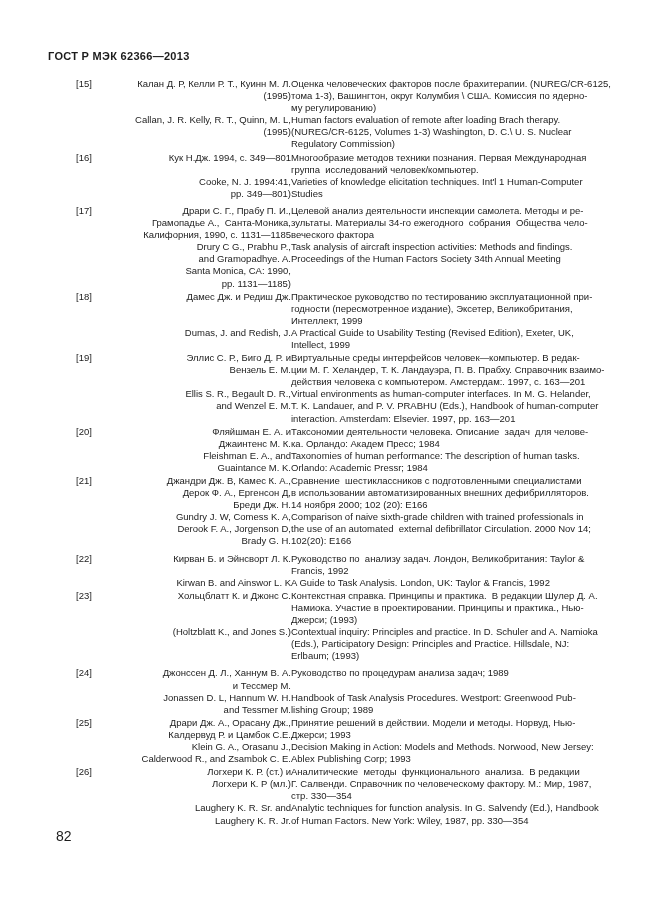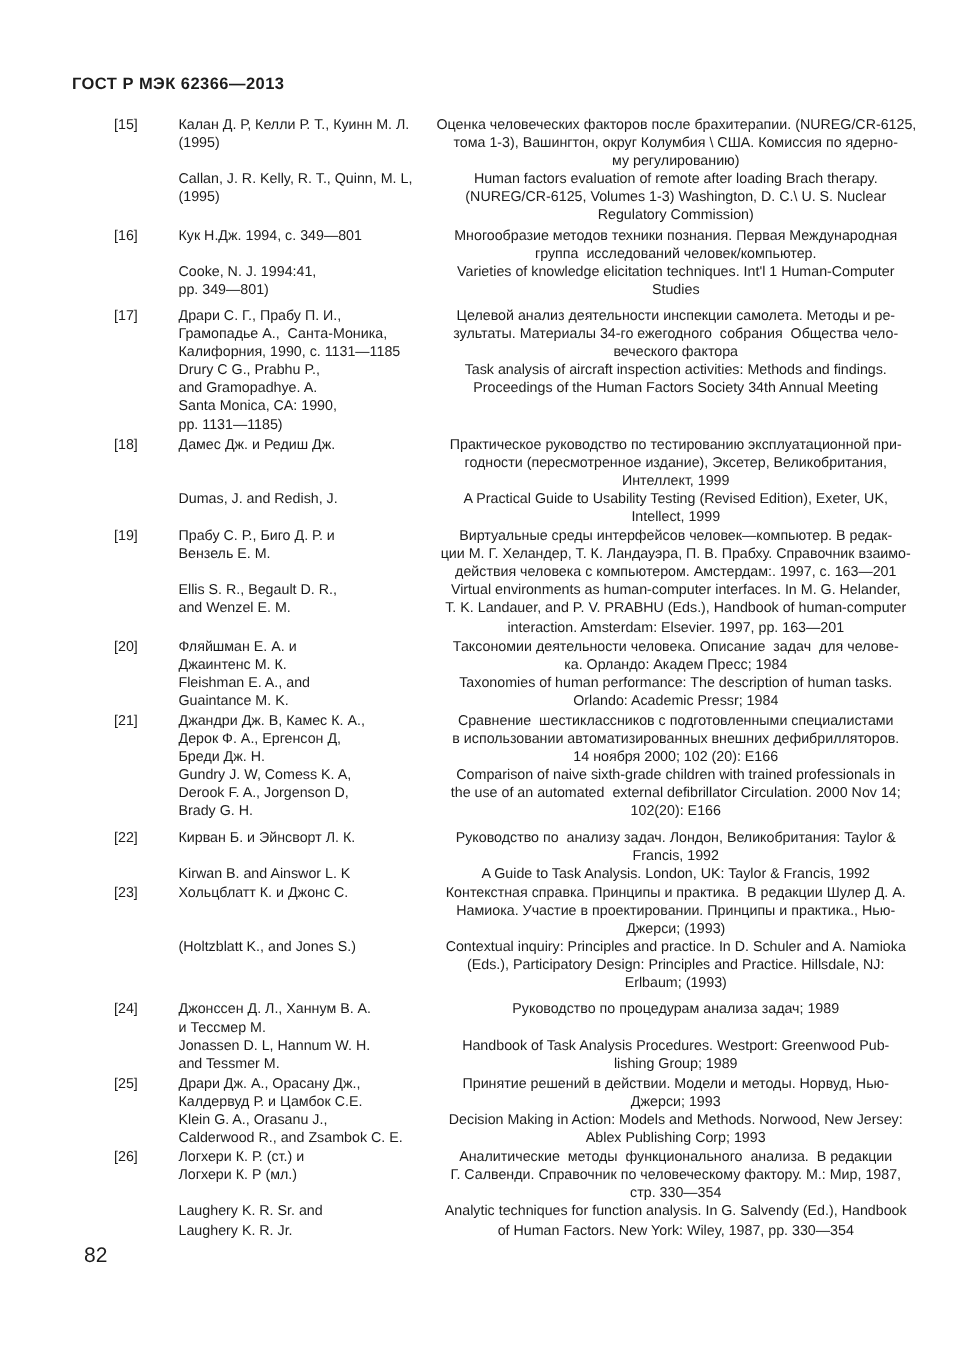--- a/index.html
+++ b/index.html
@@ -39,25 +39,25 @@
   .ref-row:nth-child(7),
   .ref-row:nth-child(9) { margin-bottom: 5px; }
   .ref-num {
     flex: 0 0 43px;
     width: 43px;
     margin-left: 16px;
   }
   .ref-authors {
     flex: 0 0 172px;
     width: 172px;
+    text-align: right;
   }
   .ref-desc {
     flex: 1 1 auto;
     min-width: 0;
-    text-align: center;
   }
   .line {
     font-size: 9.5px;
     line-height: 12.1px;
     min-height: 12.1px;
     white-space: pre;
     letter-spacing: 0px;
   }
   .page-num {
     position: absolute;
@@ -147,21 +147,21 @@
           <div class="line">Интеллект, 1999</div>
           <div class="line">A Practical Guide to Usability Testing (Revised Edition), Exeter, UK,</div>
           <div class="line">Intellect, 1999</div>
         </div>
       </div>
       <div class="ref-row">
         <div class="ref-num">
           <div class="line">[19]</div>
         </div>
         <div class="ref-authors">
-          <div class="line">Прабу С. Р., Биго Д. Р. и</div>
+          <div class="line">Эллис С. Р., Биго Д. Р. и</div>
           <div class="line">Вензель Е. М.</div>
           <div class="line"></div>
           <div class="line">Ellis S. R., Begault D. R.,</div>
           <div class="line">and Wenzel E. M.</div>
         </div>
         <div class="ref-desc">
           <div class="line">Виртуальные среды интерфейсов человек—компьютер. В редак-</div>
           <div class="line">ции М. Г. Хеландер, Т. К. Ландауэра, П. В. Прабху. Справочник взаимо-</div>
           <div class="line">действия человека с компьютером. Амстердам:. 1997, с. 163—201</div>
           <div class="line">Virtual environments as human-computer interfaces. In M. G. Helander,</div>

